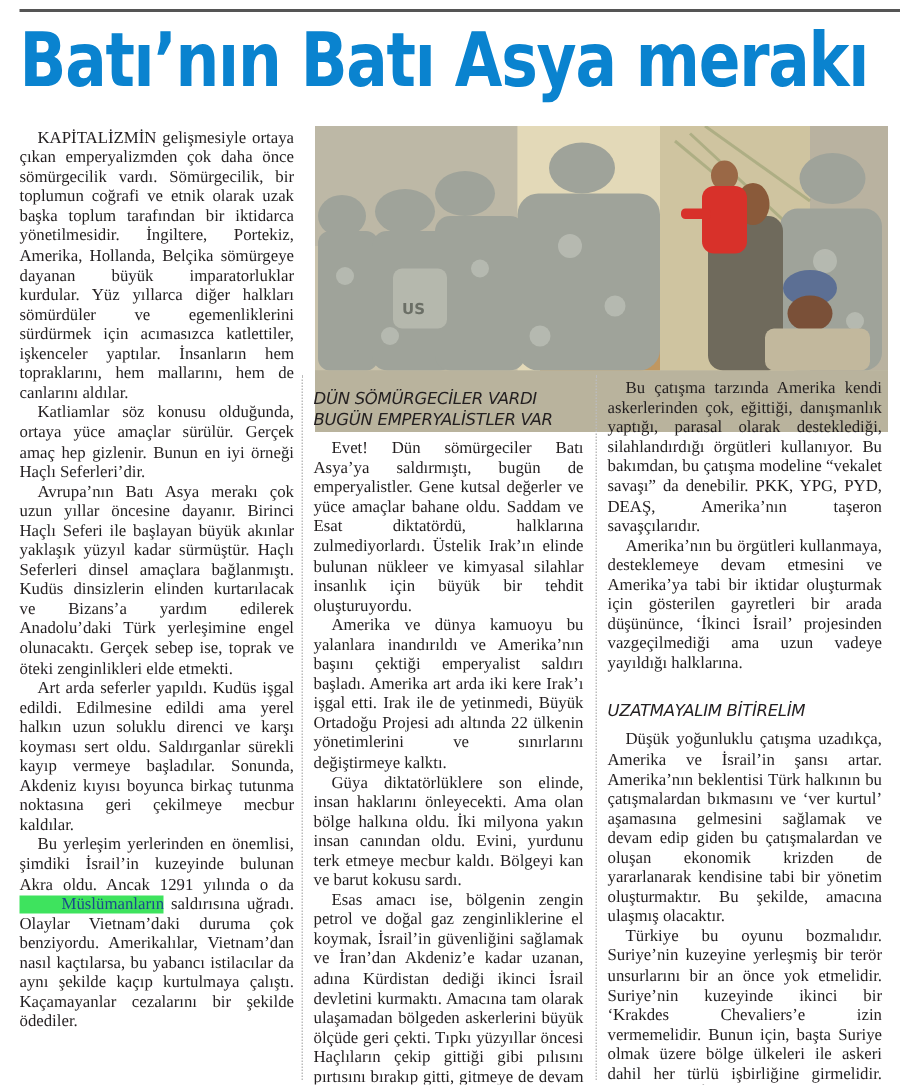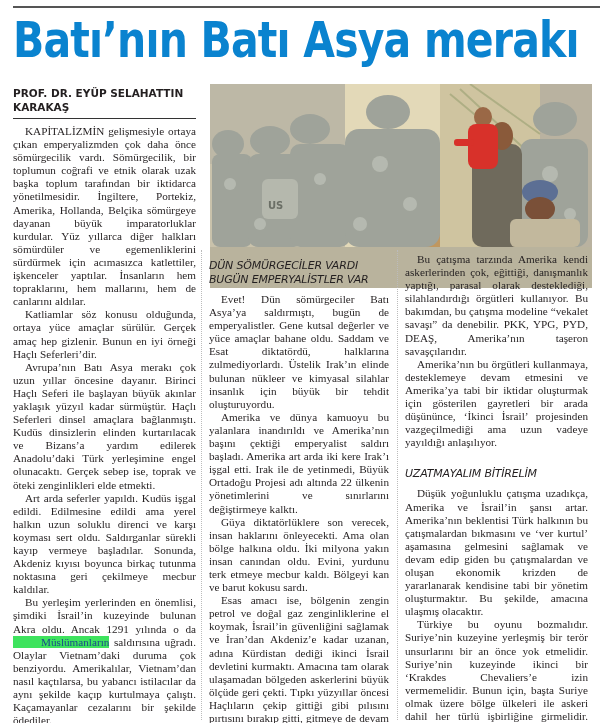--- a/index.html
+++ b/index.html
@@ -70,41 +70,40 @@
     <rect x="258" y="40" width="30" height="45" rx="8" fill="#d8312a"></rect>
     <rect x="244" y="55" width="20" height="7" rx="3" fill="#d8312a"></rect>
 
     <ellipse cx="330" cy="108" rx="18" ry="12" fill="#5c6f94"></ellipse>
     <ellipse cx="330" cy="125" rx="15" ry="12" fill="#7a5038"></ellipse>
     <rect x="300" y="135" width="70" height="28" rx="6" fill="#c2b89d"></rect>
   </svg>
 </div>
 
 <div class="col col1">
-  <div class="byline">PROF. DR. EYÜP SELAHATTIN KARAKAŞ</div>
   <p class="para"><span class="lead">KAPİTALİZMİN</span><span> gelişmesiyle ortaya çıkan emperyalizmden çok daha önce sömürgecilik vardı. Sömürgecilik, bir toplumun coğrafi ve etnik olarak uzak başka toplum tarafından bir iktidarca yönetilmesidir. İngiltere, Portekiz, Amerika, Hollanda, Belçika sömürgeye dayanan büyük imparatorluklar kurdular. Yüz yıllarca diğer halkları sömürdüler ve egemenliklerini sürdürmek için acımasızca katlettiler, işkenceler yaptılar. İnsanların hem topraklarını, hem mallarını, hem de canlarını aldılar.</span></p>
   <p class="para">Katliamlar söz konusu olduğunda, ortaya yüce amaçlar sürülür. Gerçek amaç hep gizlenir. Bunun en iyi örneği Haçlı Seferleri’dir.</p>
   <p class="para">Avrupa’nın Batı Asya merakı çok uzun yıllar öncesine dayanır. Birinci Haçlı Seferi ile başlayan büyük akınlar yaklaşık yüzyıl kadar sürmüştür. Haçlı Seferleri dinsel amaçlara bağlanmıştı. Kudüs dinsizlerin elinden kurtarılacak ve Bizans’a yardım edilerek Anadolu’daki Türk yerleşimine engel olunacaktı. Gerçek sebep ise, toprak ve öteki zenginlikleri elde etmekti.</p>
   <p class="para">Art arda seferler yapıldı. Kudüs işgal edildi. Edilmesine edildi ama yerel halkın uzun soluklu direnci ve karşı koyması sert oldu. Saldırganlar sürekli kayıp vermeye başladılar. Sonunda, Akdeniz kıyısı boyunca birkaç tutunma noktasına geri çekilmeye mecbur kaldılar.</p>
   <p class="para"><span>Bu yerleşim yerlerinden en önemlisi, şimdiki İsrail’in kuzeyinde bulunan Akra oldu. Ancak 1291 yılında o da </span><span class="hl">Müslümanların</span><span> saldırısına uğradı. Olaylar Vietnam’daki duruma çok benziyordu. Amerikalılar, Vietnam’dan nasıl kaçtılarsa, bu yabancı istilacılar da aynı şekilde kaçıp kurtulmaya çalıştı. Kaçamayanlar cezalarını bir şekilde ödediler.</span></p>
 
 </div>
 
 <div class="col-divider" style="left:201px; top:250px; height:470px;"></div>
 <div class="col-divider" style="left:397px; top:250px; height:470px;"></div>
 
 <div class="col col2">
   <div class="sub">DÜN SÖMÜRGECİLER VARDI BUGÜN EMPERYALİSTLER VAR</div>
   <p class="para">Evet! Dün sömürgeciler Batı Asya’ya saldırmıştı, bugün de emperyalistler. Gene kutsal değerler ve yüce amaçlar bahane oldu. Saddam ve Esat diktatördü, halklarına zulmediyorlardı. Üstelik Irak’ın elinde bulunan nükleer ve kimyasal silahlar insanlık için büyük bir tehdit oluşturuyordu.</p>
   <p class="para">Amerika ve dünya kamuoyu bu yalanlara inandırıldı ve Amerika’nın başını çektiği emperyalist saldırı başladı. Amerika art arda iki kere Irak’ı işgal etti. Irak ile de yetinmedi, Büyük Ortadoğu Projesi adı altında 22 ülkenin yönetimlerini ve sınırlarını değiştirmeye kalktı.</p>
-  <p class="para">Güya diktatörlüklere son verecek, insan haklarını önleyecekti. Ama olan bölge halkına oldu. İki milyona yakın insan canından oldu. Evini, yurdunu terk etmeye mecbur kaldı. Bölgeyi kan ve barut kokusu sardı.</p>
+  <p class="para">Güya diktatörlüklere son elinde, insan haklarını önleyecekti. Ama olan bölge halkına oldu. İki milyona yakın insan canından oldu. Evini, yurdunu terk etmeye mecbur kaldı. Bölgeyi kan ve barut kokusu sardı.</p>
   <p class="para">Esas amacı ise, bölgenin zengin petrol ve doğal gaz zenginliklerine el koymak, İsrail’in güvenliğini sağlamak ve İran’dan Akdeniz’e kadar uzanan, adına Kürdistan dediği ikinci İsrail devletini kurmaktı. Amacına tam olarak ulaşamadan bölgeden askerlerini büyük ölçüde geri çekti. Tıpkı yüzyıllar öncesi Haçlıların çekip gittiği gibi pılısını pırtısını bırakıp gitti, gitmeye de devam ediyor.</p>
 
 </div>
 
 <div class="col col3">
   <p class="para">Bu çatışma tarzında Amerika kendi askerlerinden çok, eğittiği, danışmanlık yaptığı, parasal olarak desteklediği, silahlandırdığı örgütleri kullanıyor. Bu bakımdan, bu çatışma modeline “vekalet savaşı” da denebilir. PKK, YPG, PYD, DEAŞ, Amerika’nın taşeron savaşçılarıdır.</p>
-  <p class="para">Amerika’nın bu örgütleri kullanmaya, desteklemeye devam etmesini ve Amerika’ya tabi bir iktidar oluşturmak için gösterilen gayretleri bir arada düşününce, ‘İkinci İsrail’ projesinden vazgeçilmediği ama uzun vadeye yayıldığı anlaşılıyor.</p>
+  <p class="para">Amerika’nın bu örgütleri kullanmaya, desteklemeye devam etmesini ve Amerika’ya tabi bir iktidar oluşturmak için gösterilen gayretleri bir arada düşününce, ‘İkinci İsrail’ projesinden vazgeçilmediği ama uzun vadeye yayıldığı halklarına.</p>
   <div class="sub" style="margin-top:18px;">UZATMAYALIM BİTİRELİM</div>
   <p class="para">Düşük yoğunluklu çatışma uzadıkça, Amerika ve İsrail’in şansı artar. Amerika’nın beklentisi Türk halkının bu çatışmalardan bıkmasını ve ‘ver kurtul’ aşamasına gelmesini sağlamak ve devam edip giden bu çatışmalardan ve oluşan ekonomik krizden de yararlanarak kendisine tabi bir yönetim oluşturmaktır. Bu şekilde, amacına ulaşmış olacaktır.</p>
   <p class="para">Türkiye bu oyunu bozmalıdır. Suriye’nin kuzeyine yerleşmiş bir terör unsurlarını bir an önce yok etmelidir. Suriye’nin kuzeyinde ikinci bir ‘Krakdes Chevaliers’e izin vermemelidir. Bunun için, başta Suriye olmak üzere bölge ülkeleri ile askeri dahil her türlü işbirliğine girmelidir. Amerika ve İsrail’in bu projesine dur demenin en iyi yolu budur.</p>
 
 </div>
 
 </body></html>

